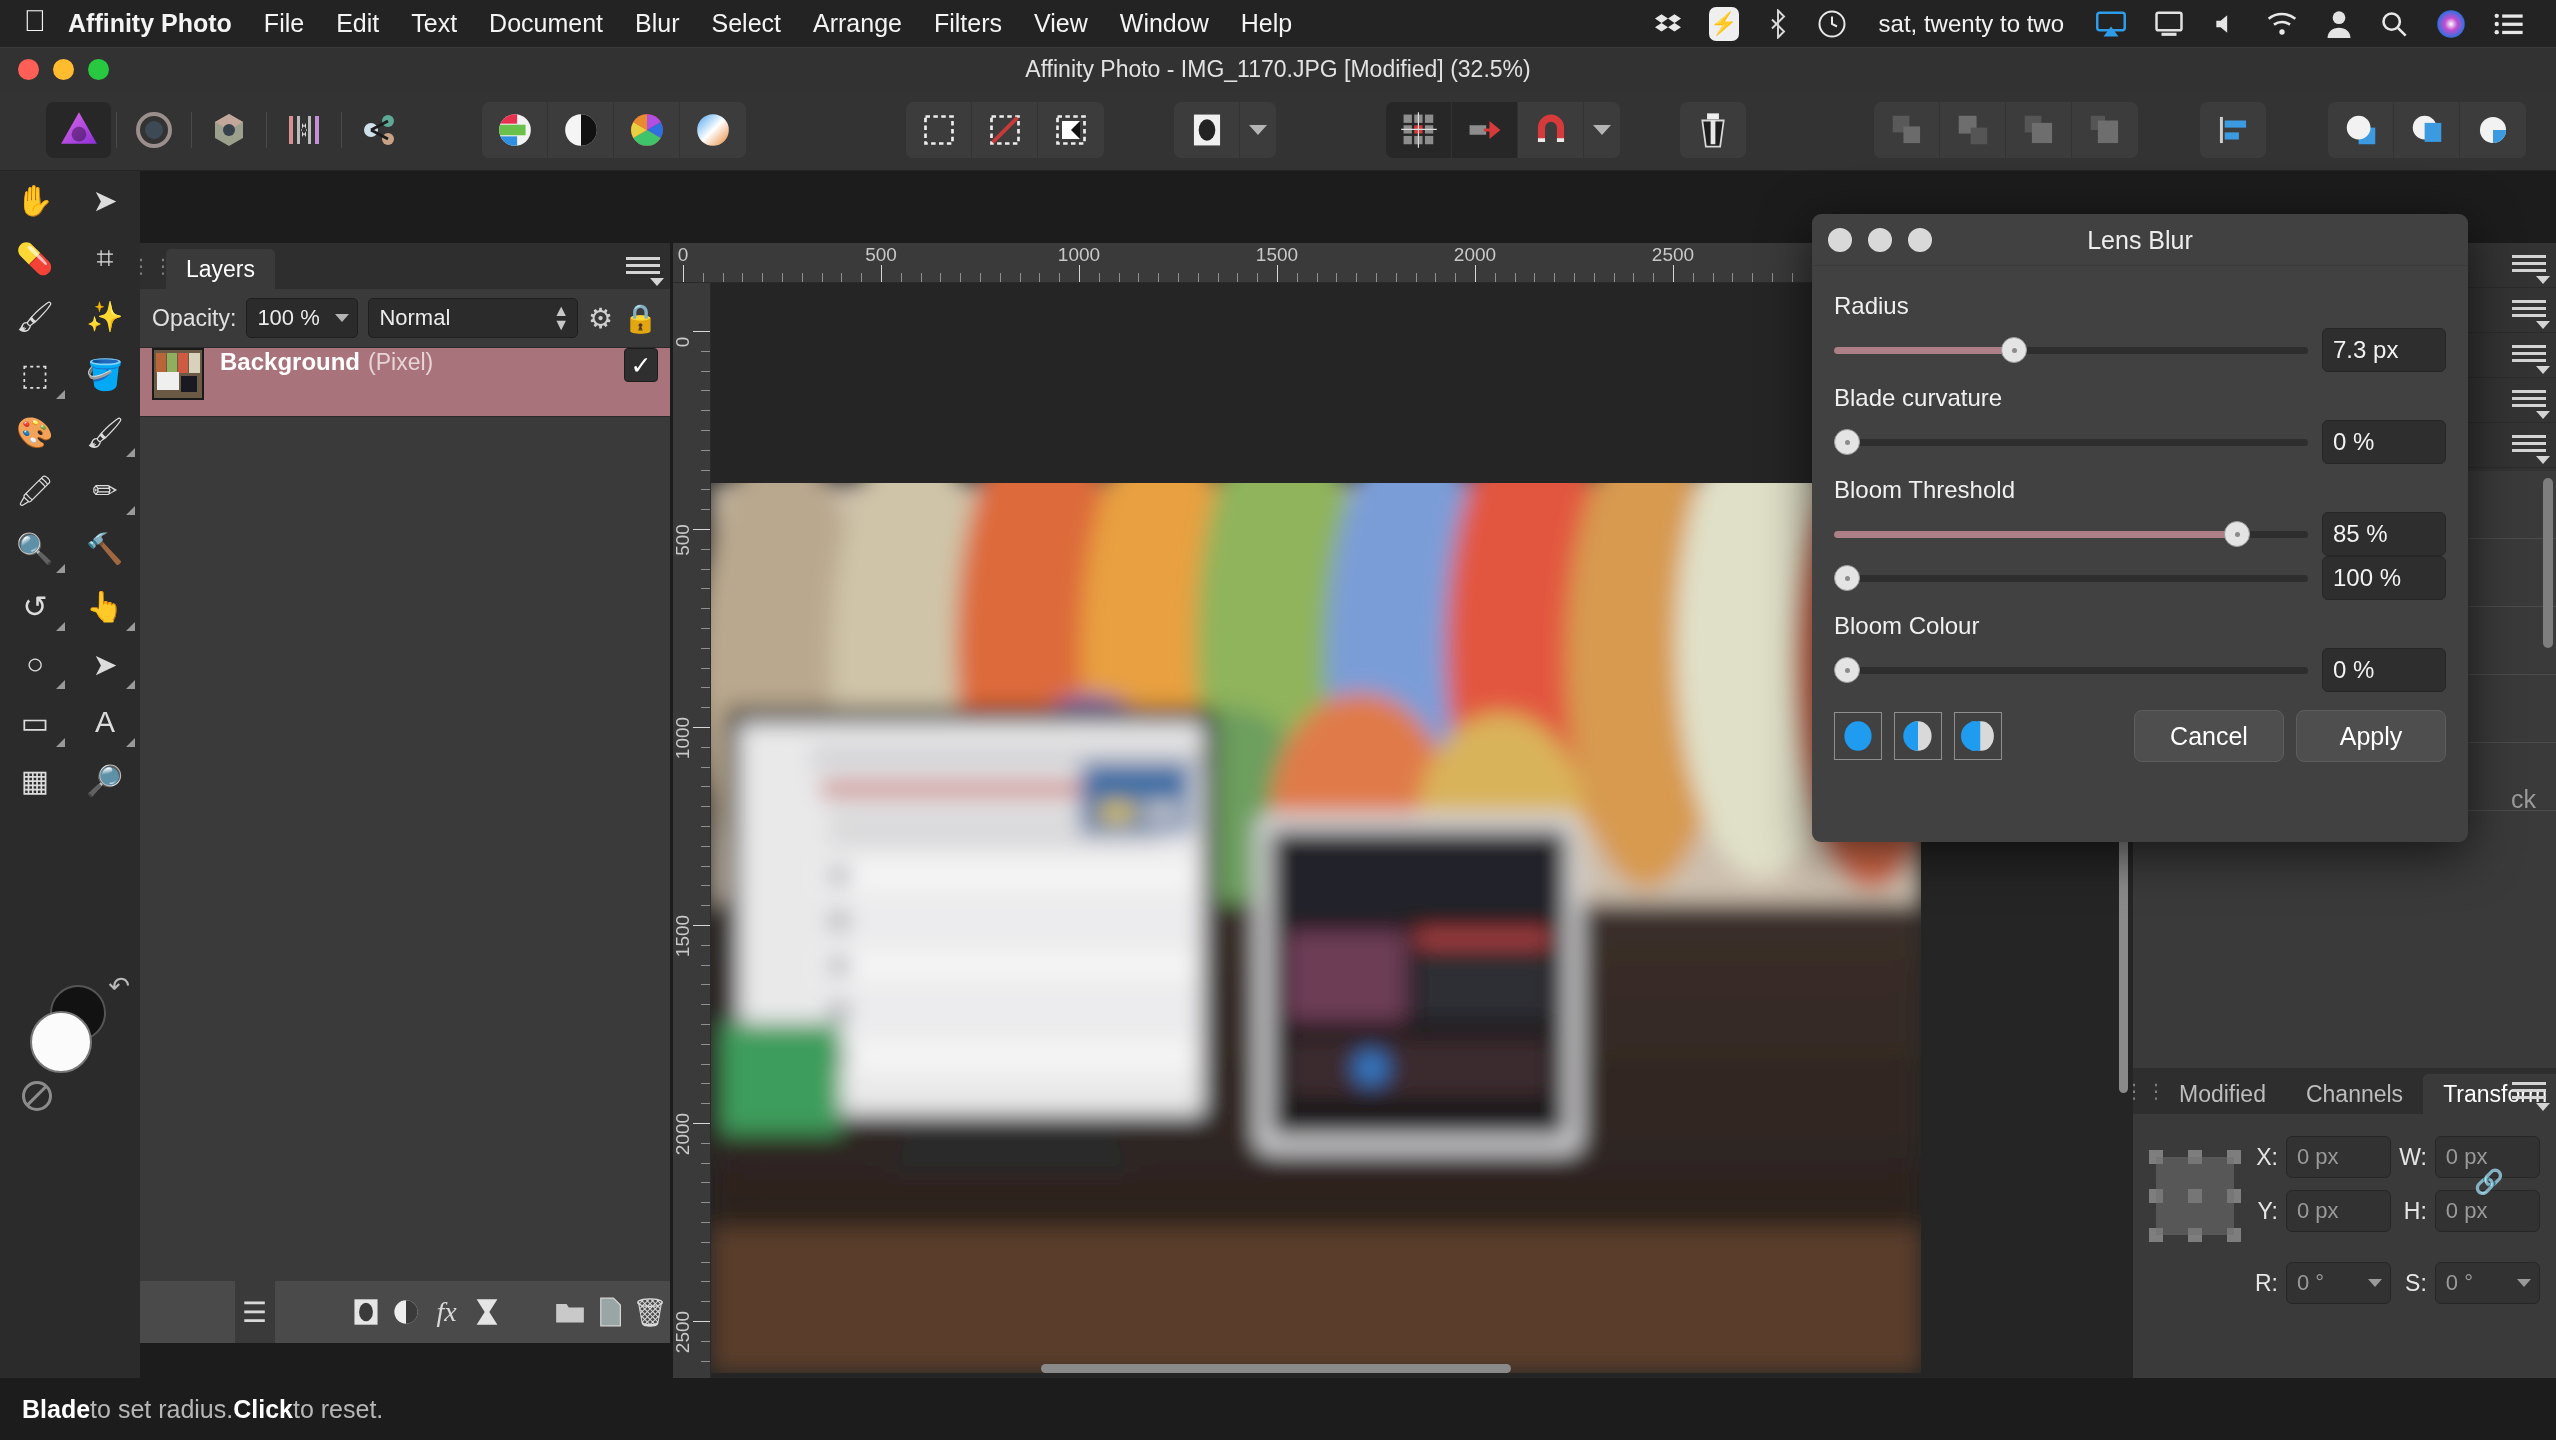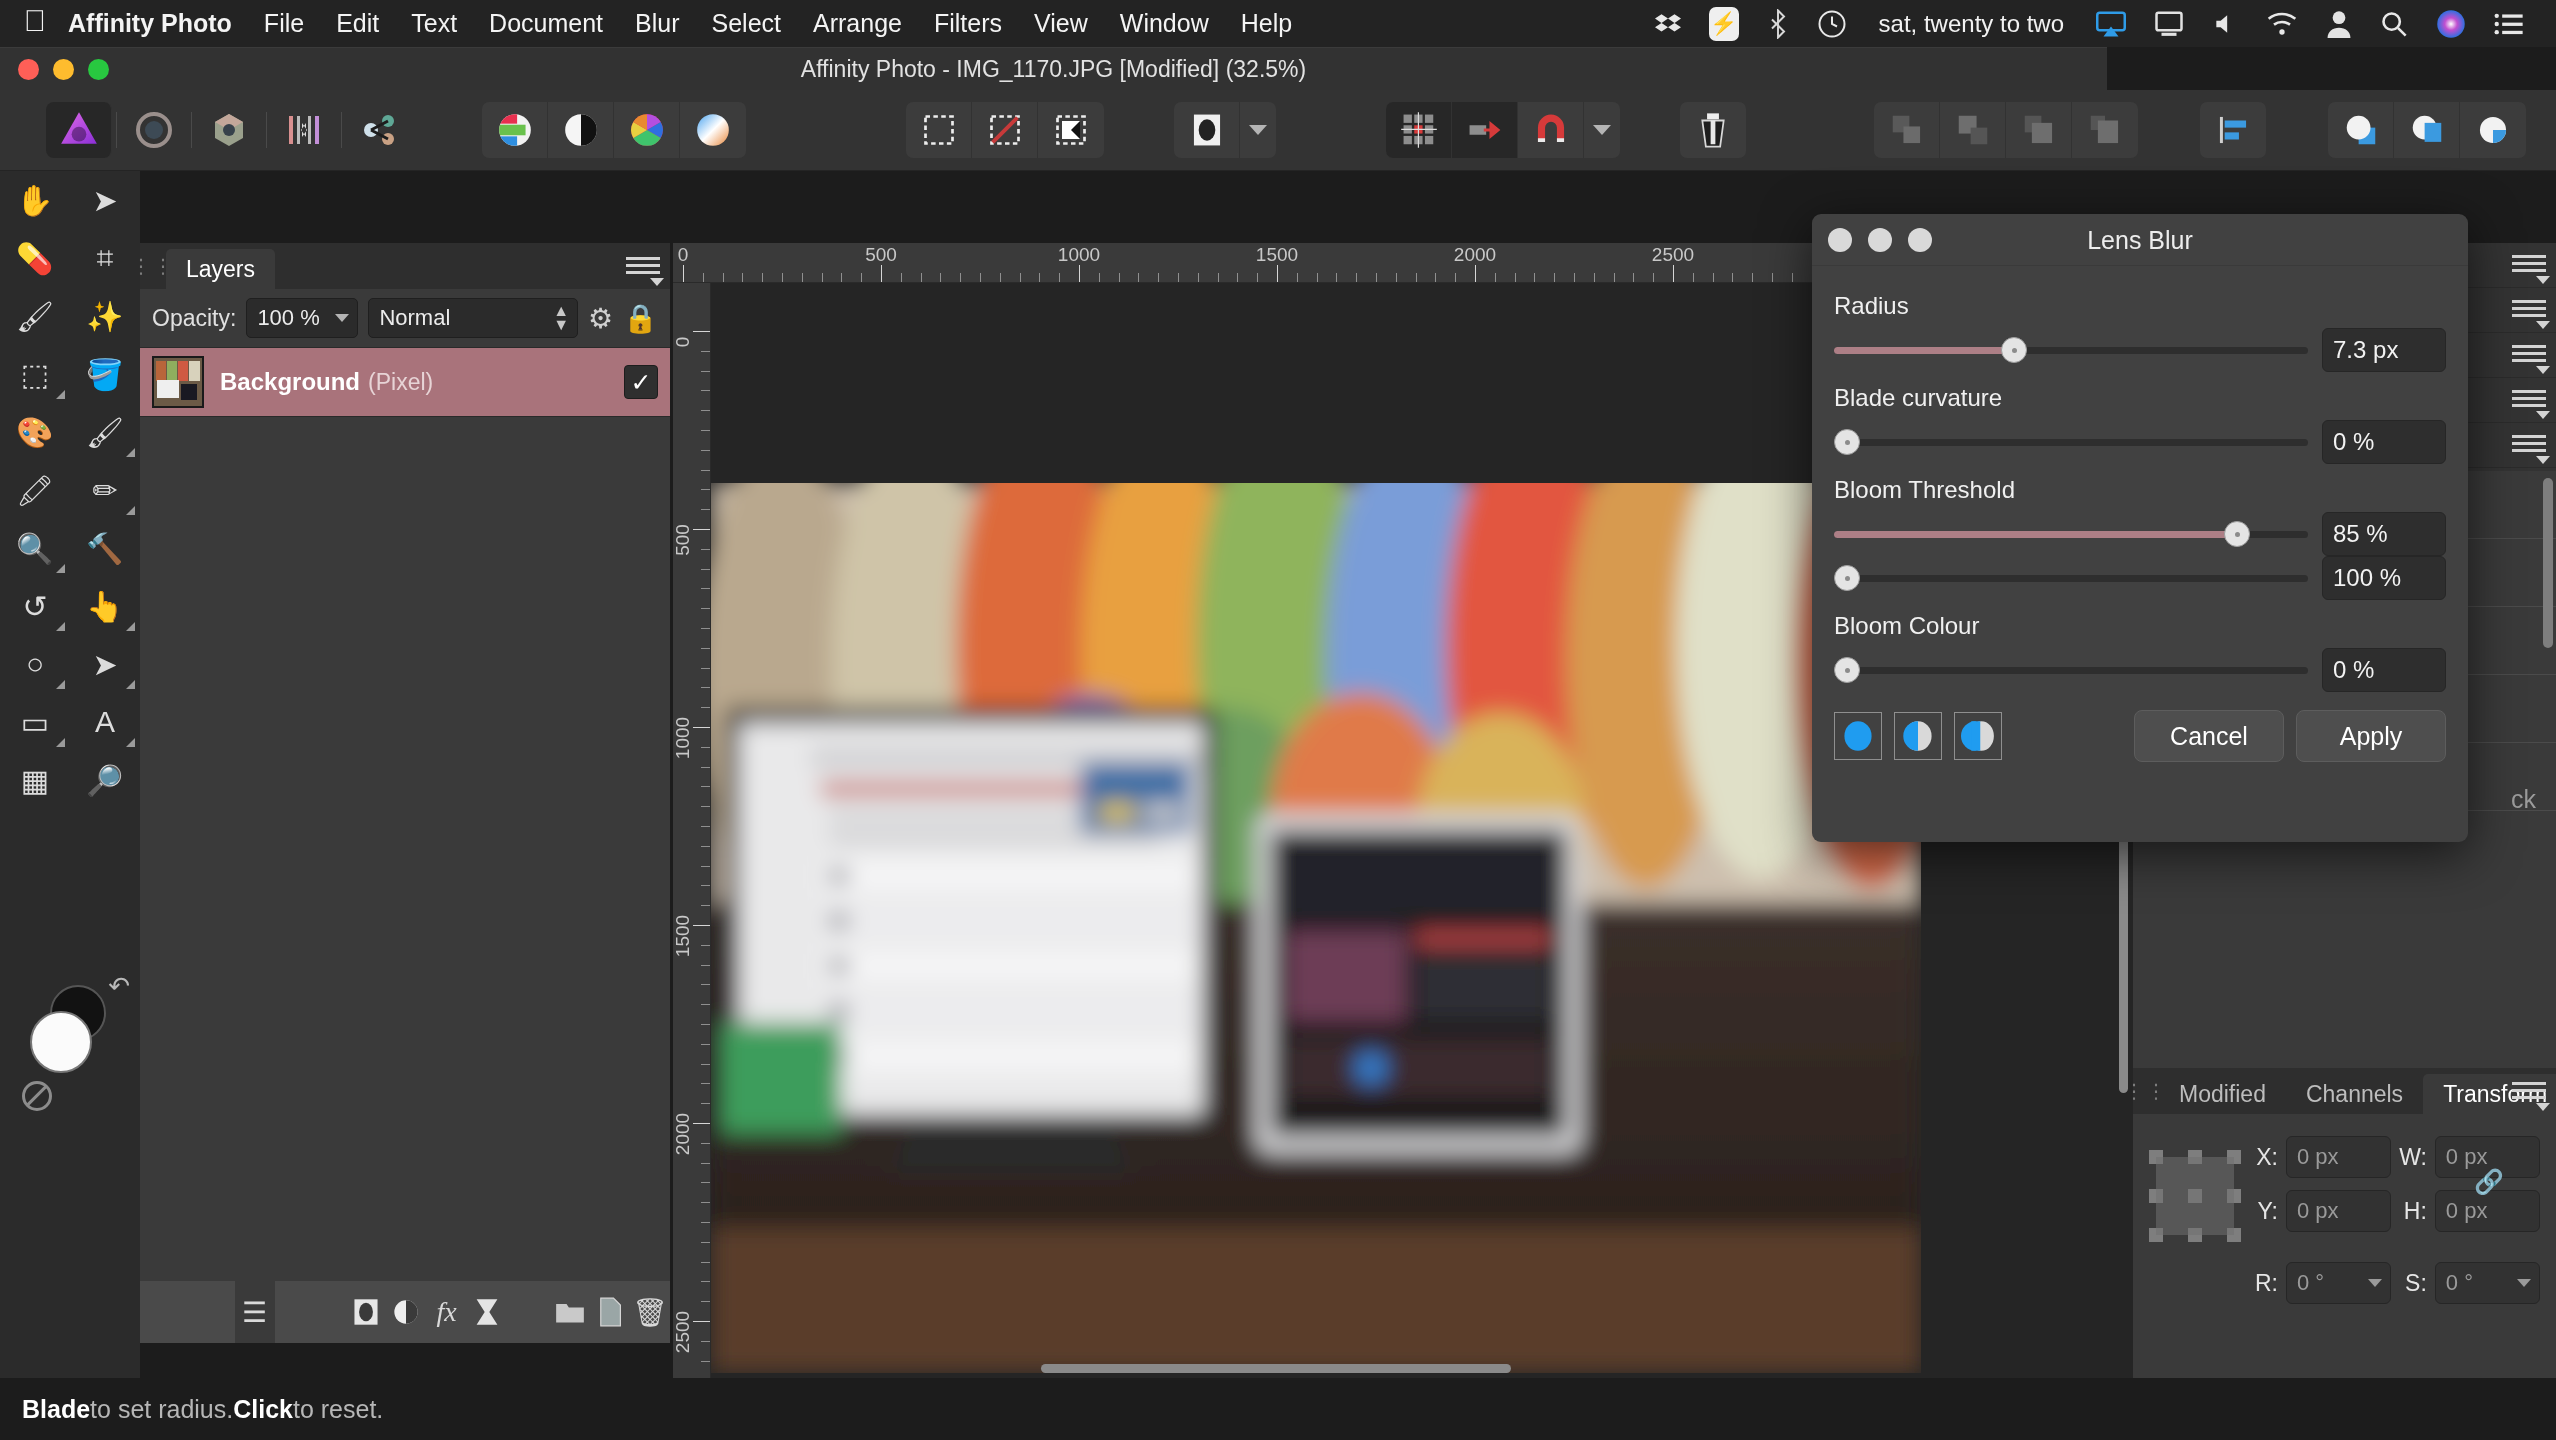--- a/index.html
+++ b/index.html
@@ -12,21 +12,21 @@
   .mb-apple { width:34px; font-size:30px; line-height:0.8; text-align:center; color:#f2f2f2; padding-bottom:5px;}
   .mb-item { font-size:25px; color:#f4f4f4; padding:0 16px; white-space:nowrap; }
   .mb-app { font-weight:bold; }
   #menubar-right { margin-left:auto; display:flex; align-items:center; gap:0; }
   .mb-r { padding:0 14px; display:flex; align-items:center; justify-content:center; height:47px; }
   .mb-clock { font-size:24px; color:#f2f2f2; padding:0 18px; white-space:nowrap; }
   .sq-badge { background:#efefef; border-radius:7px; width:30px; height:34px;
      display:flex; align-items:center; justify-content:center; color:#222; font-size:22px;}
 
   
-  #titlebar { position:absolute; left:0; top:47px; width:2107px; height:43px;
+  #titlebar { position:absolute; left:0; top:47px; width:2556px; height:43px;
     background:#323232; border-top:1px solid #3b3b3b; }
   #traffic { position:absolute; left:18px; top:11px; display:flex; gap:14px; }
   .tl { width:21px; height:21px; border-radius:50%; }
   .tl.r { background:#ff5f57; } .tl.y { background:#febc2e; } .tl.g { background:#28c840; }
   #doctitle { position:absolute; left:0; top:0; width:100%; height:43px; line-height:43px;
     text-align:center; font-size:23px; color:#e2e2e2; }
 
   
   #toolbar { position:absolute; left:0; top:90px; width:2556px; height:81px;
     background:#333333; border-bottom:1px solid #242424; display:flex; align-items:center; }
@@ -68,21 +68,21 @@
   .panel-tab { padding:0 20px; height:40px; line-height:40px; font-size:23px; color:#bdbdbd; }
   .panel-tab.active { background:#3a3a3a; color:#fff; border-radius:5px 5px 0 0; }
   .hamb { position:absolute; right:10px; top:10px; width:34px; }
   .hamb i { display:block; height:3px; background:#d4d4d4; margin:4px 0; }
   .hamb .cr { width:0;height:0;border-left:7px solid transparent;border-right:7px solid transparent;
      border-top:8px solid #d4d4d4; position:absolute; right:-4px; bottom:-8px;}
   #layers-opts { height:58px; background:#3a3a3a; display:flex; align-items:center; padding:0 12px; gap:10px;}
   .lbl { font-size:23px; color:#e0e0e0; }
   .minifield { background:#2b2b2b; border:1px solid #1f1f1f; border-radius:5px; height:40px;
      display:flex; align-items:center; padding:0 10px; font-size:22px; color:#ececec; }
-  .layer-row { display:flex; align-items:center; height:70px; background:#a9737b; padding:0 12px; gap:16px;
+  .layer-row { display:flex; height:70px; background:#a9737b; padding:0 12px; gap:16px;
       border-top:1px solid #2a2a2a; border-bottom:1px solid #2a2a2a;}
   .layer-thumb { width:52px; height:52px; border:2px solid #1a1a1a; overflow:hidden; position:relative;
       background:linear-gradient(#6d6357,#3b3b3b); }
   .layer-name { font-size:24px; font-weight:bold; color:#fff; }
   .layer-kind { font-size:23px; color:#e7d4d6; margin-left:8px; }
   .layer-check { margin-left:auto; width:34px; height:34px; background:#2f2f2f; border:1px solid #1d1d1d;
       border-radius:4px; color:#fff; font-size:25px; display:flex; align-items:center; justify-content:center;}
   #layers-footer { position:absolute; left:0; bottom:0; width:100%; height:62px; background:#4a4a4a;
       display:flex; align-items:center; }
   .lf-btn { width:56px; height:62px; display:flex; align-items:center; justify-content:center; font-size:28px; color:#d9d9d9;}

